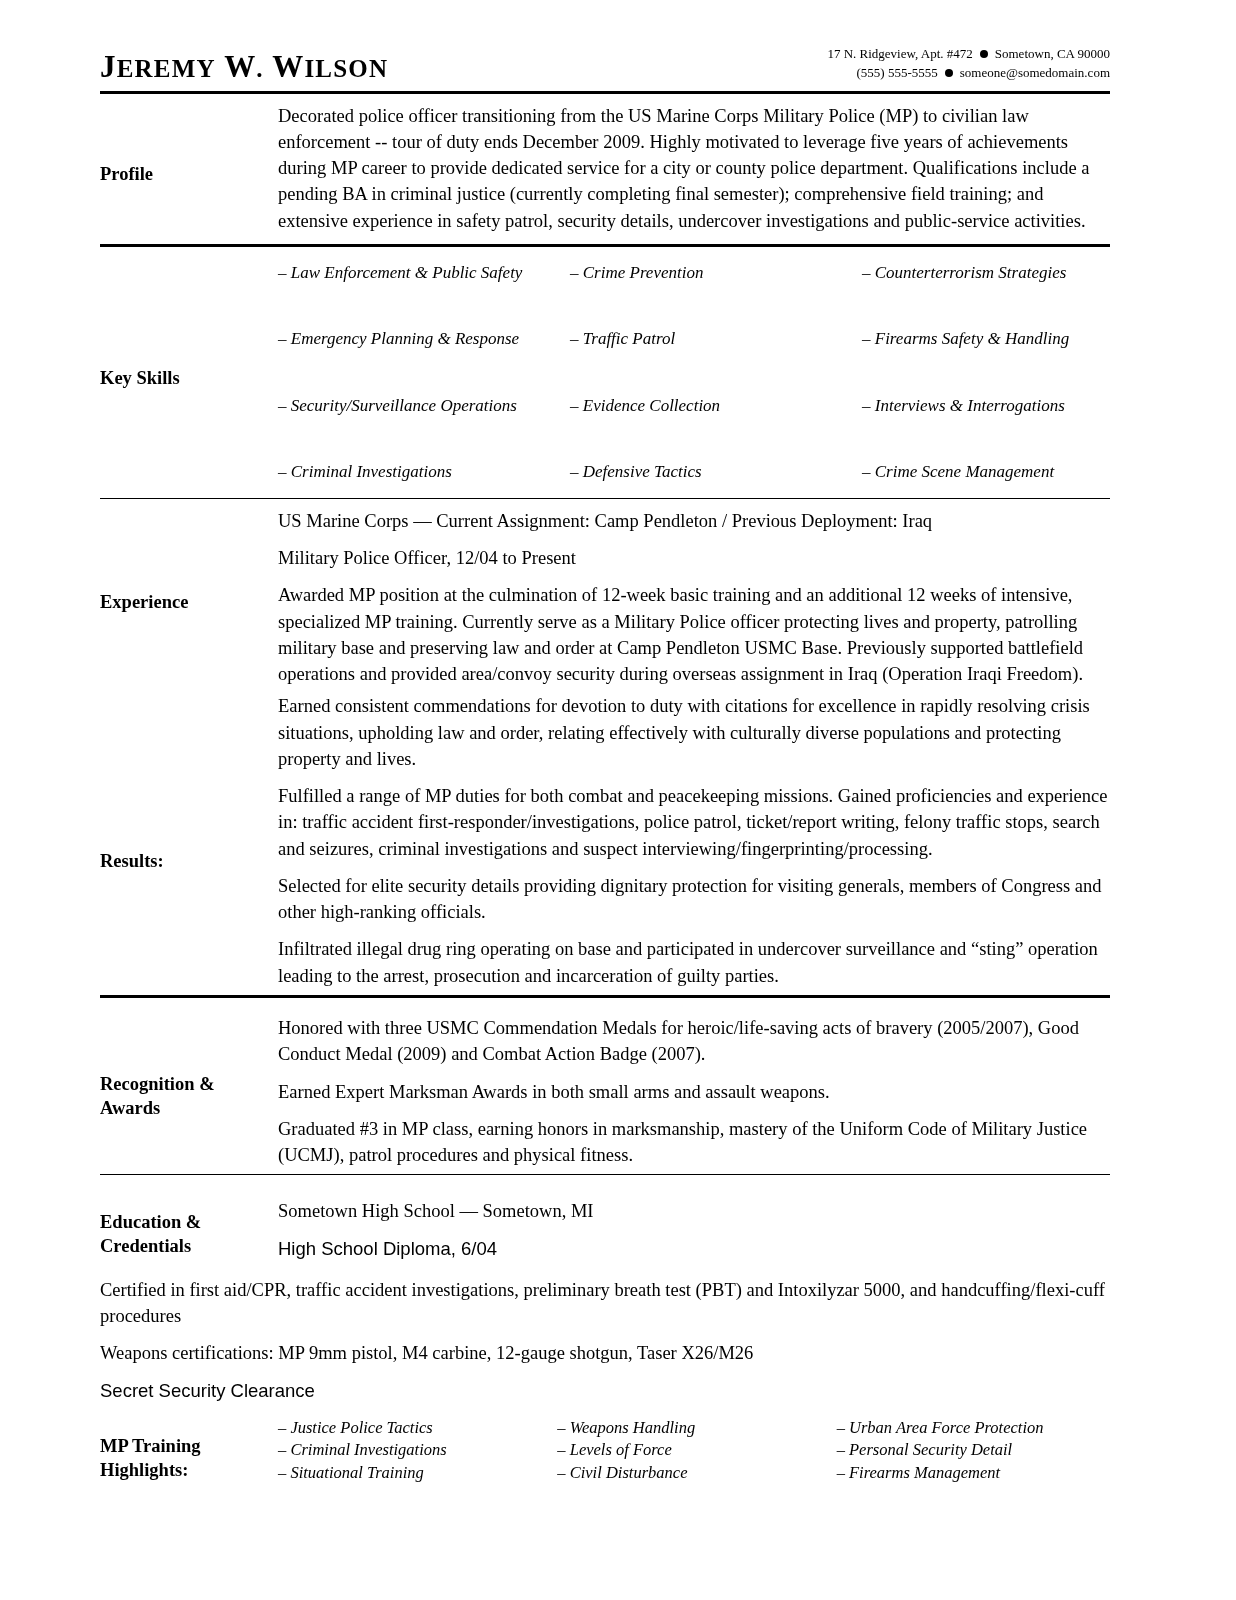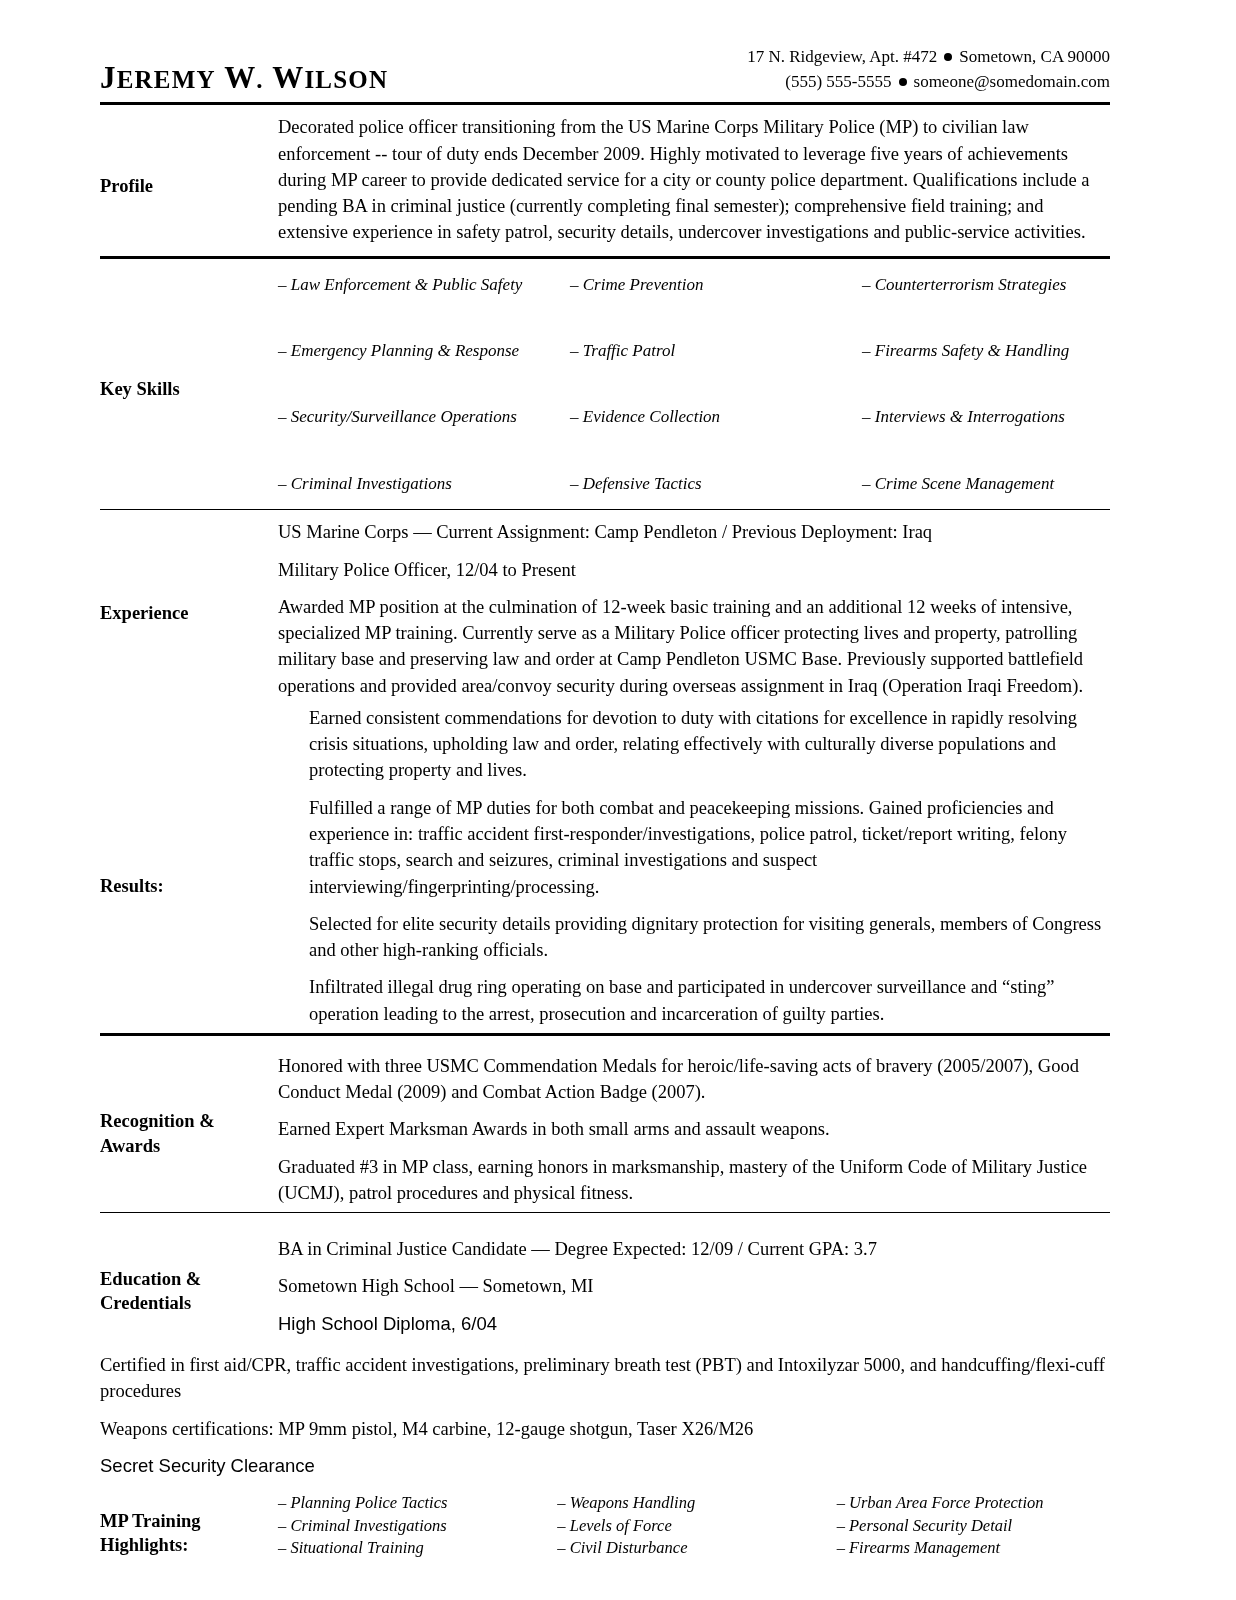--- a/index.html
+++ b/index.html
@@ -39,21 +39,21 @@
     font-family: "Liberation Serif", serif;
     font-size: 31px;
     font-weight: bold;
     letter-spacing: 1.2px;
     white-space: nowrap;
   }
   .name .cap { font-size: 31px; }
   .name .sm  { font-size: 25px; }
   .contact {
     text-align: right;
-    font-size: 17px;
+    font-size: 13px;
     line-height: 1.45;
     padding-bottom: 2px;
   }
   .contact .dot {
     display: inline-block;
     width: 8px; height: 8px;
     background: #000;
     border-radius: 50%;
     margin: 0 7px 2px 7px;
     vertical-align: middle;
@@ -208,21 +208,21 @@
     <div class="row">
       <div class="label-col">Experience</div>
       <div class="body-col">
         <p class="exp-head">US Marine Corps — Current Assignment: Camp Pendleton / Previous Deployment: Iraq</p>
         <p class="exp-sub">Military Police Officer, 12/04 to Present</p>
         <p>Awarded MP position at the culmination of 12-week basic training and an additional 12 weeks of intensive, specialized MP training. Currently serve as a Military Police officer protecting lives and property, patrolling military base and preserving law and order at Camp Pendleton USMC Base. Previously supported battlefield operations and provided area/convoy security during overseas assignment in Iraq (Operation Iraqi Freedom).</p>
       </div>
     </div>
     <div class="row">
       <div class="label-col results-label">Results:</div>
-      <div class="body-col" style="padding-top:0;margin-left:31px;">
+      <div class="body-col" style="padding-top:0;">
         <p>Earned consistent commendations for devotion to duty with citations for excellence in rapidly resolving crisis situations, upholding law and order, relating effectively with culturally diverse populations and protecting property and lives.</p>
         <p>Fulfilled a range of MP duties for both combat and peacekeeping missions. Gained proficiencies and experience in: traffic accident first-responder/investigations, police patrol, ticket/report writing, felony traffic stops, search and seizures, criminal investigations and suspect interviewing/fingerprinting/processing.</p>
         <p>Selected for elite security details providing dignitary protection for visiting generals, members of Congress and other high-ranking officials.</p>
         <p>Infiltrated illegal drug ring operating on base and participated in undercover surveillance and “sting” operation leading to the arrest, prosecution and incarceration of guilty parties.</p>
       </div>
     </div>
     <div class="rule-thick"></div>
 
     <div class="spacer-sm"></div>
 
@@ -240,42 +240,41 @@
     <div class="rule-thin"></div>
 
     <div class="spacer-md"></div>
 
     <div class="row">
       <div class="label-col">
         <div>Education &amp;</div>
         <div>Credentials</div>
       </div>
       <div class="body-col">
-        <p>BA in Criminal Justice Candidate — Degree Expected: 12/09 / Current GPA: 3.7</p>
         <p>Sometown High School — Sometown, MI</p>
         <p class="sans">High School Diploma, 6/04</p>
       </div>
     </div>
 
     <div class="row">
       <div class="body-col">
         <p>Certified in first aid/CPR, traffic accident investigations, preliminary breath test (PBT) and Intoxilyzar 5000, and handcuffing/flexi-cuff procedures</p>
         <p>Weapons certifications: MP 9mm pistol, M4 carbine, 12-gauge shotgun, Taser X26/M26</p>
         <p class="sans">Secret Security Clearance</p>
       </div>
     </div>
 
     <div class="row">
       <div class="label-col">
         <div>MP Training</div>
         <div>Highlights:</div>
       </div>
       <div class="body-col" style="padding-top:4px;">
         <div class="mp-grid">
-          <div class="cell">Planning Police Tactics</div>
+          <div class="cell">Justice Police Tactics</div>
           <div class="cell">Weapons Handling</div>
           <div class="cell">Urban Area Force Protection</div>
           <div class="cell">Criminal Investigations</div>
           <div class="cell">Levels of Force</div>
           <div class="cell">Personal Security Detail</div>
           <div class="cell">Situational Training</div>
           <div class="cell">Civil Disturbance</div>
           <div class="cell">Firearms Management</div>
         </div>
       </div>

